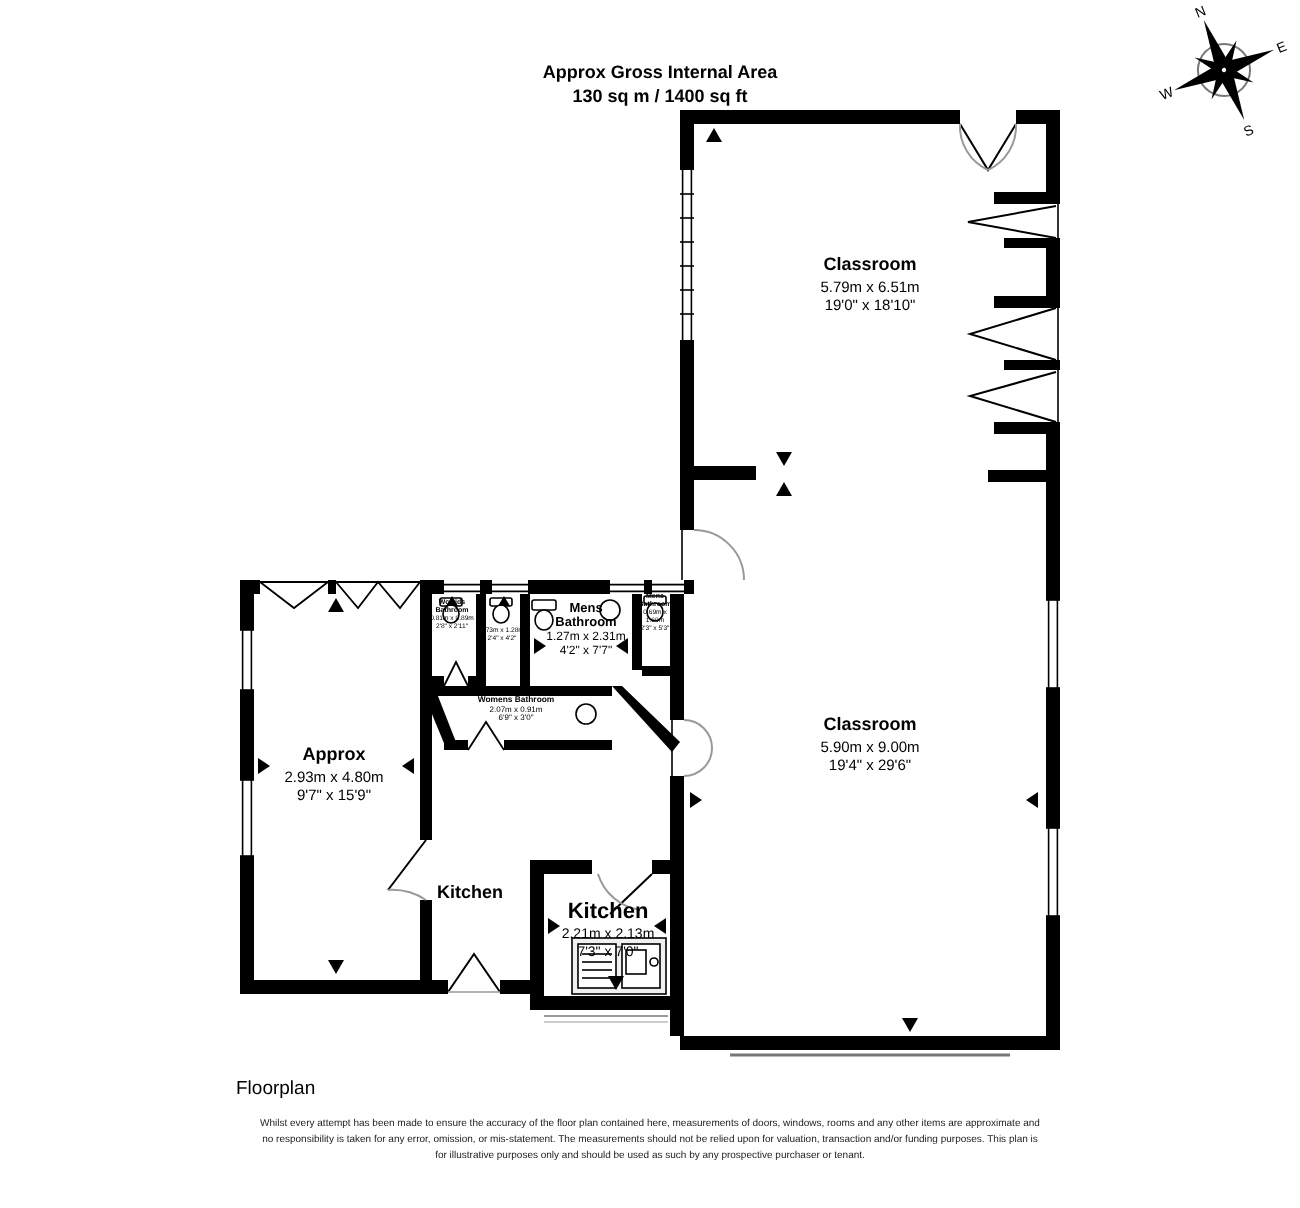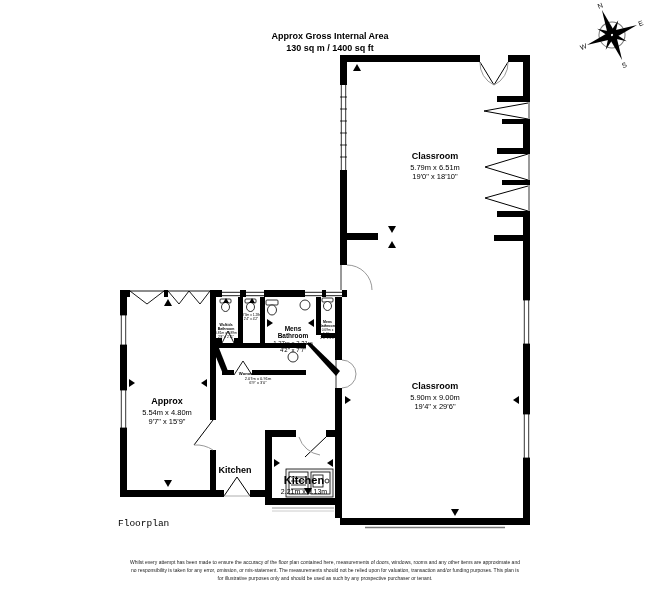--- a/index.html
+++ b/index.html
@@ -1,20 +1,20 @@
 <!DOCTYPE html>
 <html><head>
 <meta charset="utf-8">
 <style>
   html,body{margin:0;padding:0;background:#fff;}
   #canvas{position:relative;width:650px;height:604px;background:#fff;overflow:hidden;
           font-family:"Liberation Sans",sans-serif;color:#000;}
   #plan-svg{position:absolute;left:0;top:0;}
   .lbl{position:absolute;text-align:center;line-height:1.3;}
-  .room-name{font-weight:bold;margin-top:24px;}
+  .room-name{font-weight:bold;}
   .hdr{font-weight:bold;font-size:9px;line-height:1.35;}
   .f9 .room-name{font-size:9px;} .f9 .room-dim{font-size:7.5px;}
   .f8 .room-name{font-size:11px;} .f8 .room-dim{font-size:7px;}
   .f6 .room-name{font-size:6.5px;line-height:1.15;} .f6 .room-dim{font-size:6px;line-height:1.25;}
   .f4 .room-name{font-size:4.2px;line-height:1.1;} .f4 .room-dim{font-size:4px;line-height:1.2;}
   .f3 .room-name{font-size:3.5px;line-height:1.1;} .f3 .room-dim{font-size:3.3px;line-height:1.2;}
   #floorplan-title{font-size:9.5px;text-align:left;}
   #disclaimer{font-size:5px;color:#222;line-height:1.55;}
 </style>
 </head>
@@ -276,21 +276,21 @@
 </div>
 
 <div class="lbl f9" style="left:380px;top:357px;width:110px;">
   <div class="room-name">Classroom</div>
   <div class="room-dim">5.90m x 9.00m</div>
   <div class="room-dim">19'4" x 29'6"</div>
 </div>
 
 <div class="lbl f9" style="left:118px;top:372px;width:98px;">
   <div class="room-name">Approx</div>
-  <div class="room-dim">5.54m x 4.80m</div>
+  <div class="room-dim">2.93m x 4.80m</div>
   <div class="room-dim">9'7" x 15'9"</div>
 </div>
 
 <div class="lbl f6" style="left:270px;top:301px;width:46px;">
   <div class="room-name">Mens Bathroom</div>
   <div class="room-dim">1.27m x 2.31m</div>
   <div class="room-dim">4'2" x 7'7"</div>
 </div>
 
 <div class="lbl f3" style="left:212px;top:300px;width:28px;">
@@ -319,17 +319,17 @@
 <div class="lbl f9" style="left:198px;top:441px;width:74px;">
   <div class="room-name">Kitchen</div>
 </div>
 
 <div class="lbl f8" style="left:269px;top:449px;width:70px;">
   <div class="room-name">Kitchen</div>
   <div class="room-dim">2.21m x 2.13m</div>
   <div class="room-dim">7'3" x 7'0"</div>
 </div>
 
-<div class="lbl" id="floorplan-title" style="left:118px;top:518px;width:120px;font-family:Liberation Mono, monospace;">Floorplan</div>
+<div class="lbl" id="floorplan-title" style="left:118px;top:539px;width:120px;">Floorplan</div>
 
 <div class="lbl" id="disclaimer" style="left:128px;top:559px;width:394px;">Whilst every attempt has been made to ensure the accuracy of the floor plan contained here, measurements of doors, windows, rooms and any other items are approximate and no responsibility is taken for any error, omission, or mis-statement. The measurements should not be relied upon for valuation, transaction and/or funding purposes. This plan is for illustrative purposes only and should be used as such by any prospective purchaser or tenant.</div>
 
 </div>
 
 </body></html>

